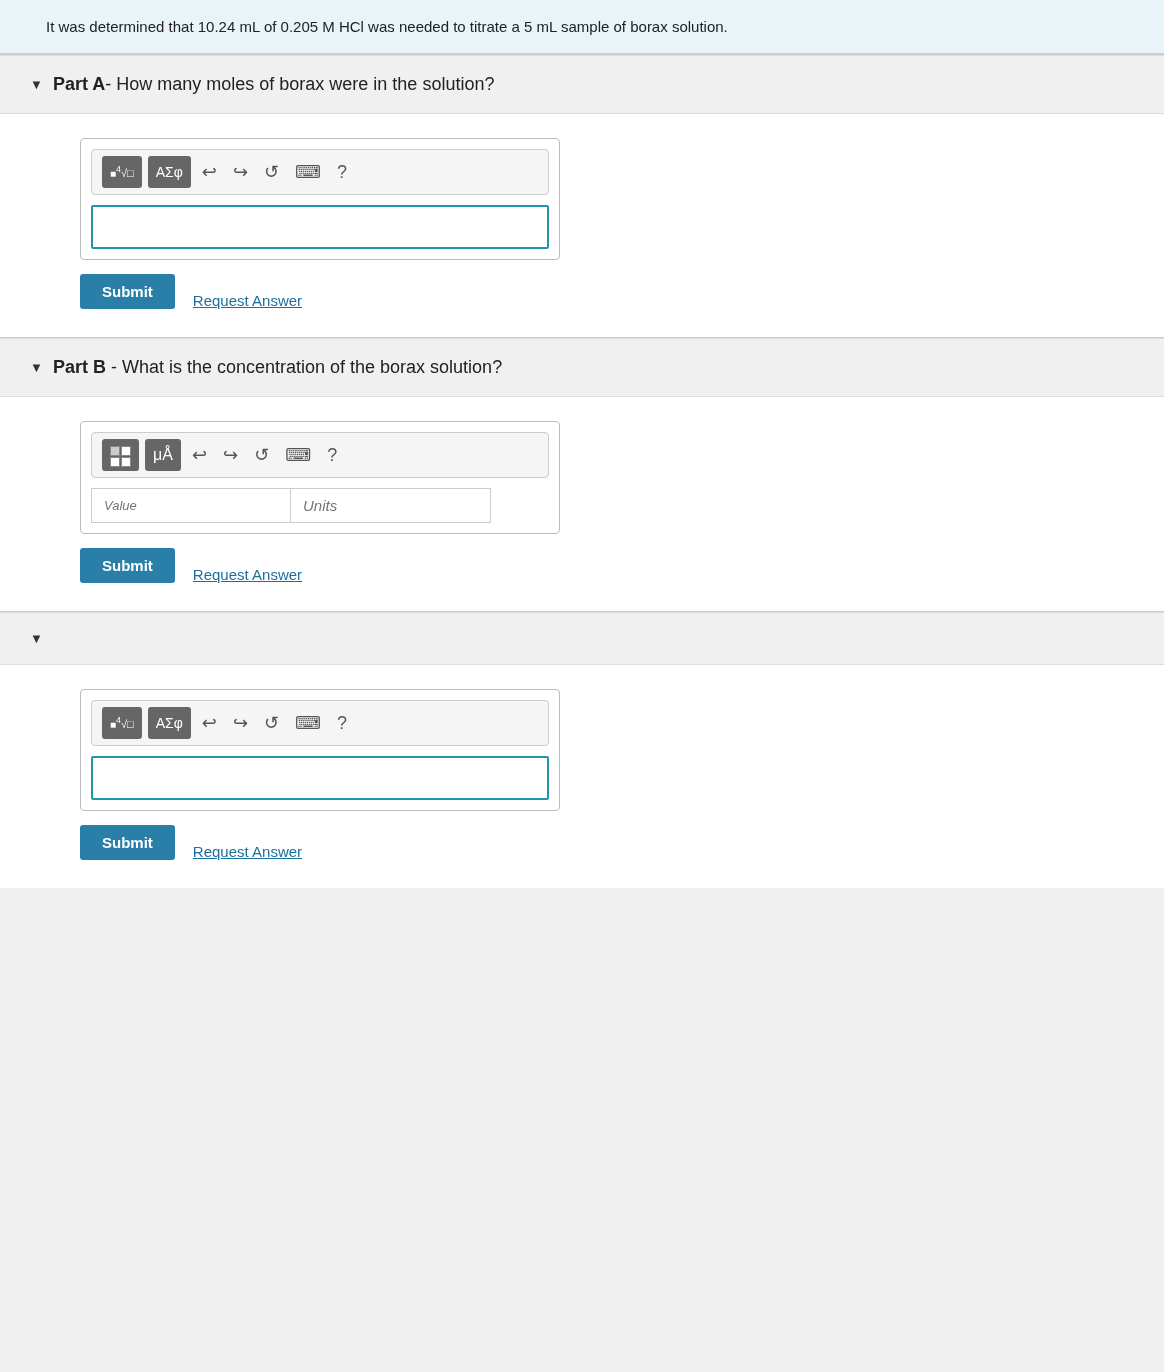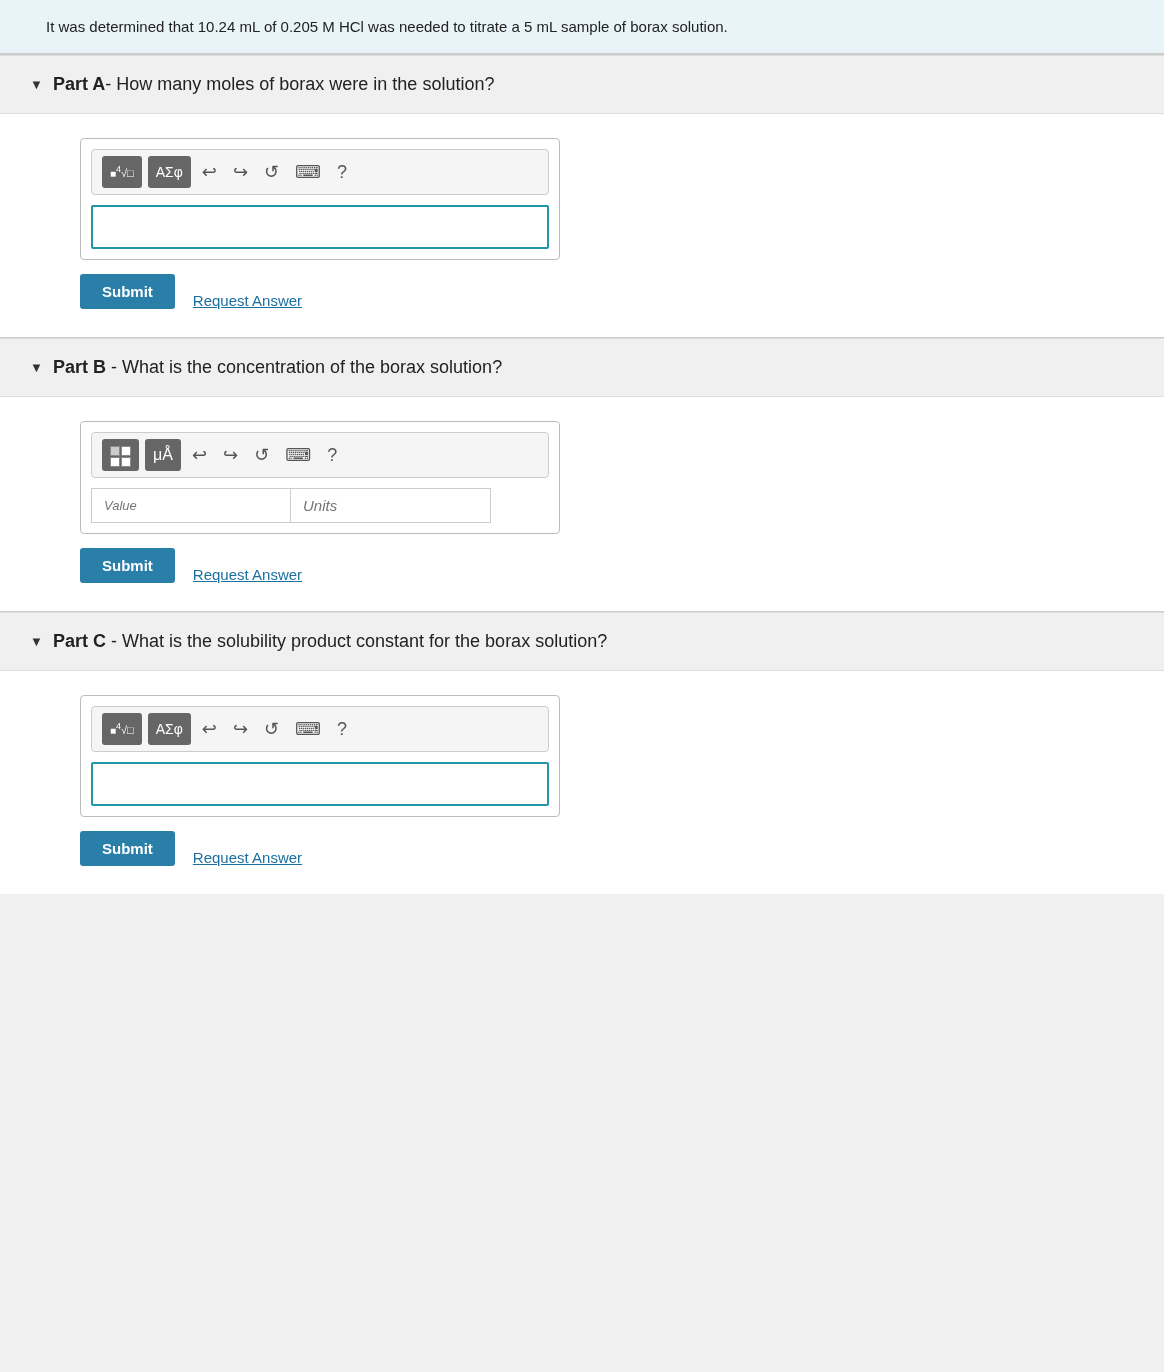--- a/index.html
+++ b/index.html
@@ -304,23 +304,20 @@
       </button>
     </div>
   </div>
 </div>
 
 <hr class="divider">
 
 <div class="part-section">
   <div class="part-header">
     <span class="arrow">▼</span>
-    <span class="part-header-text">
-      <strong>Part C</strong> <span>-</span> <span>What is the solubility product constant for the borax solution?</span>
-    </span>
   </div>
   <div class="part-body">
     <div class="equation-editor">
       <div class="editor-toolbar">
         <div class="toolbar-btn-group">
           <button class="toolbar-btn">
             <span class="icon-math">
               <span style="font-size:10px;">■</span><span style="font-size:9px; vertical-align:super;">4</span><span style="font-size:11px;">√□</span>
             </span>
           </button>

